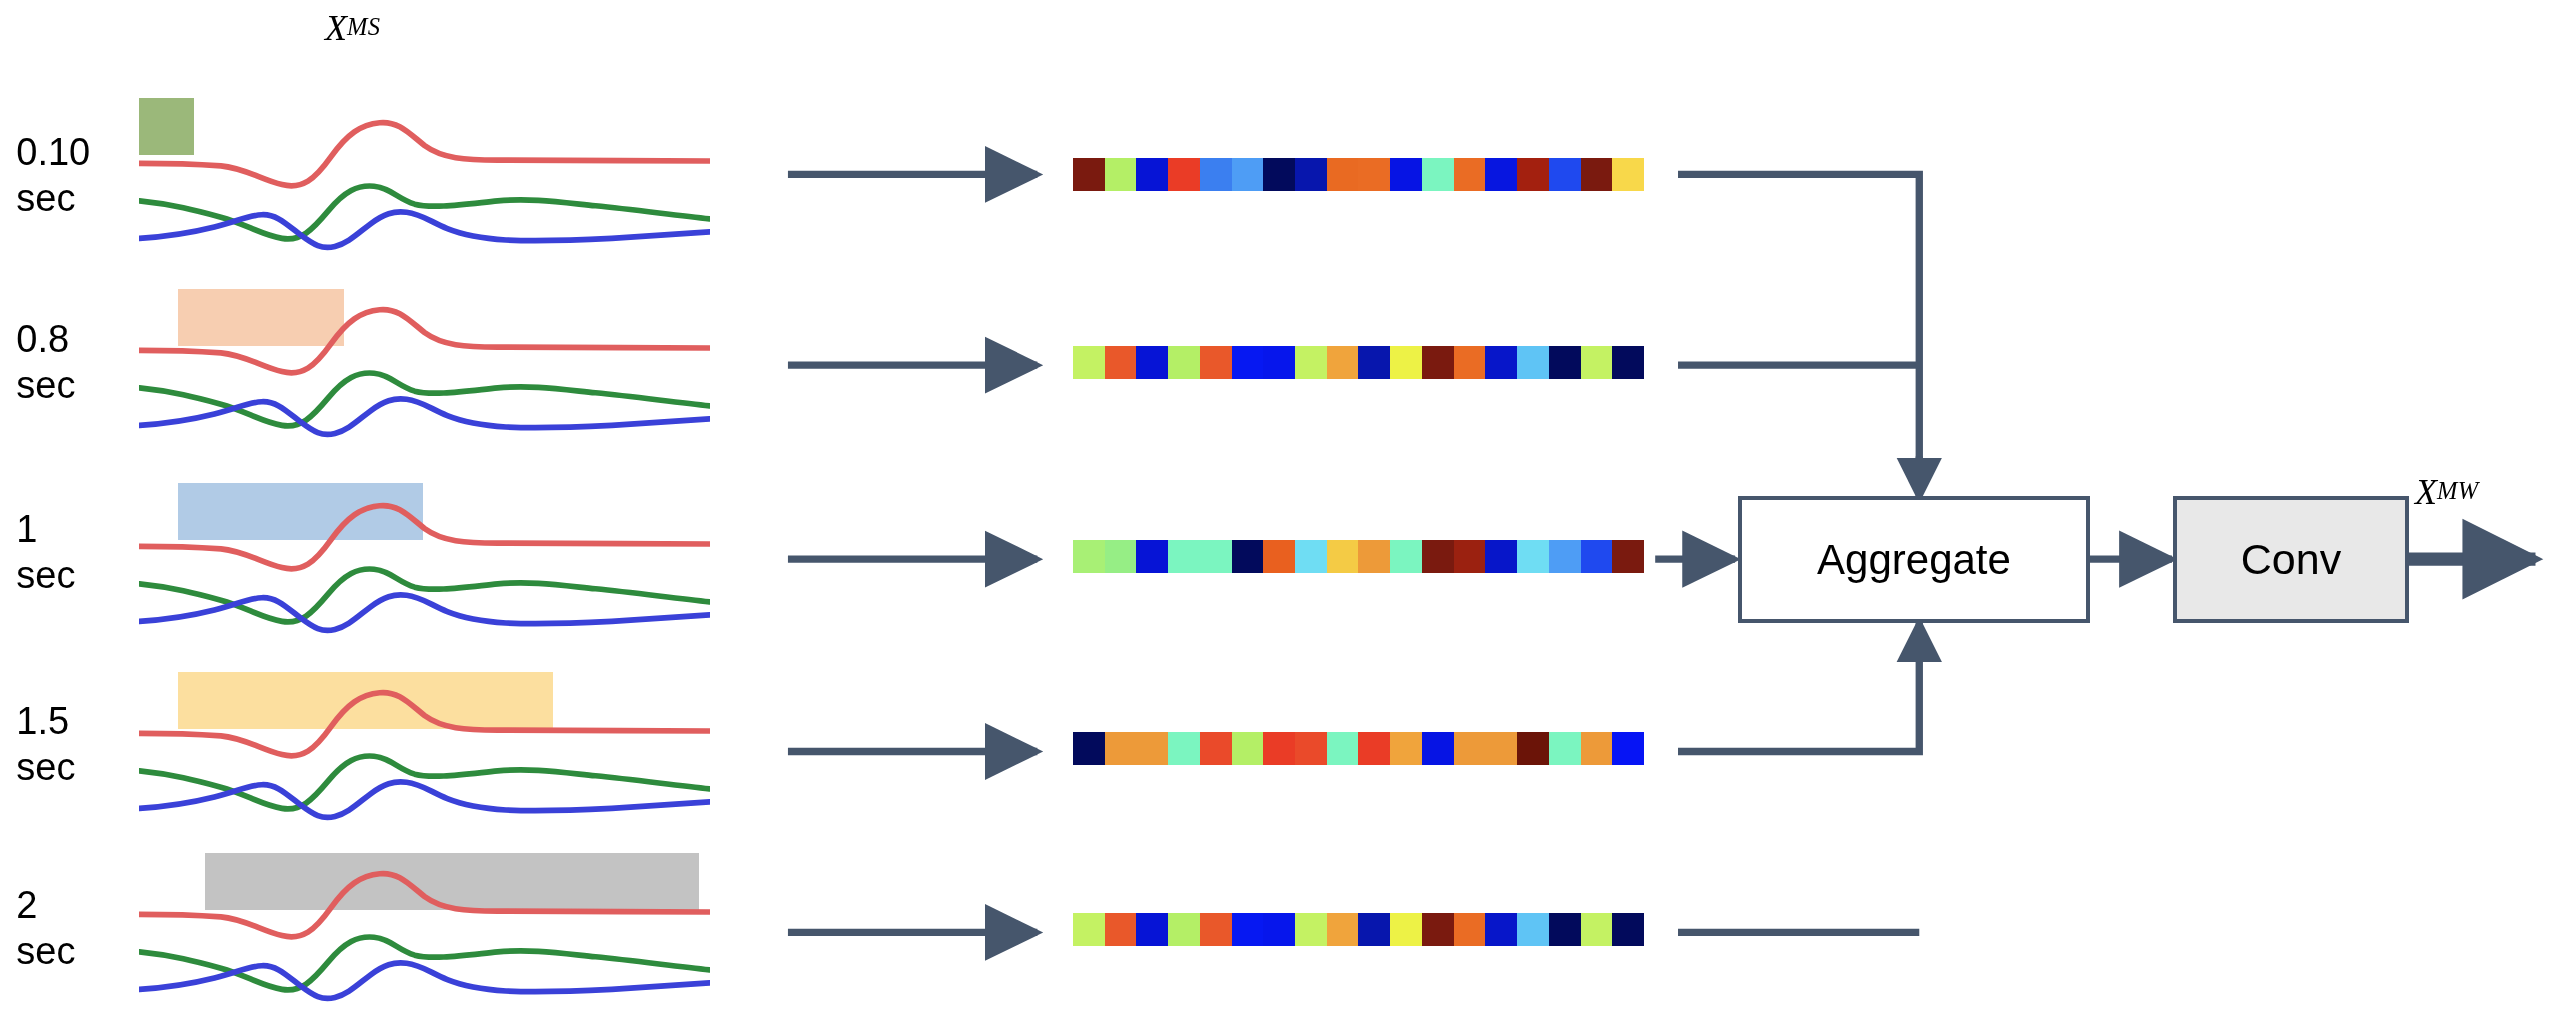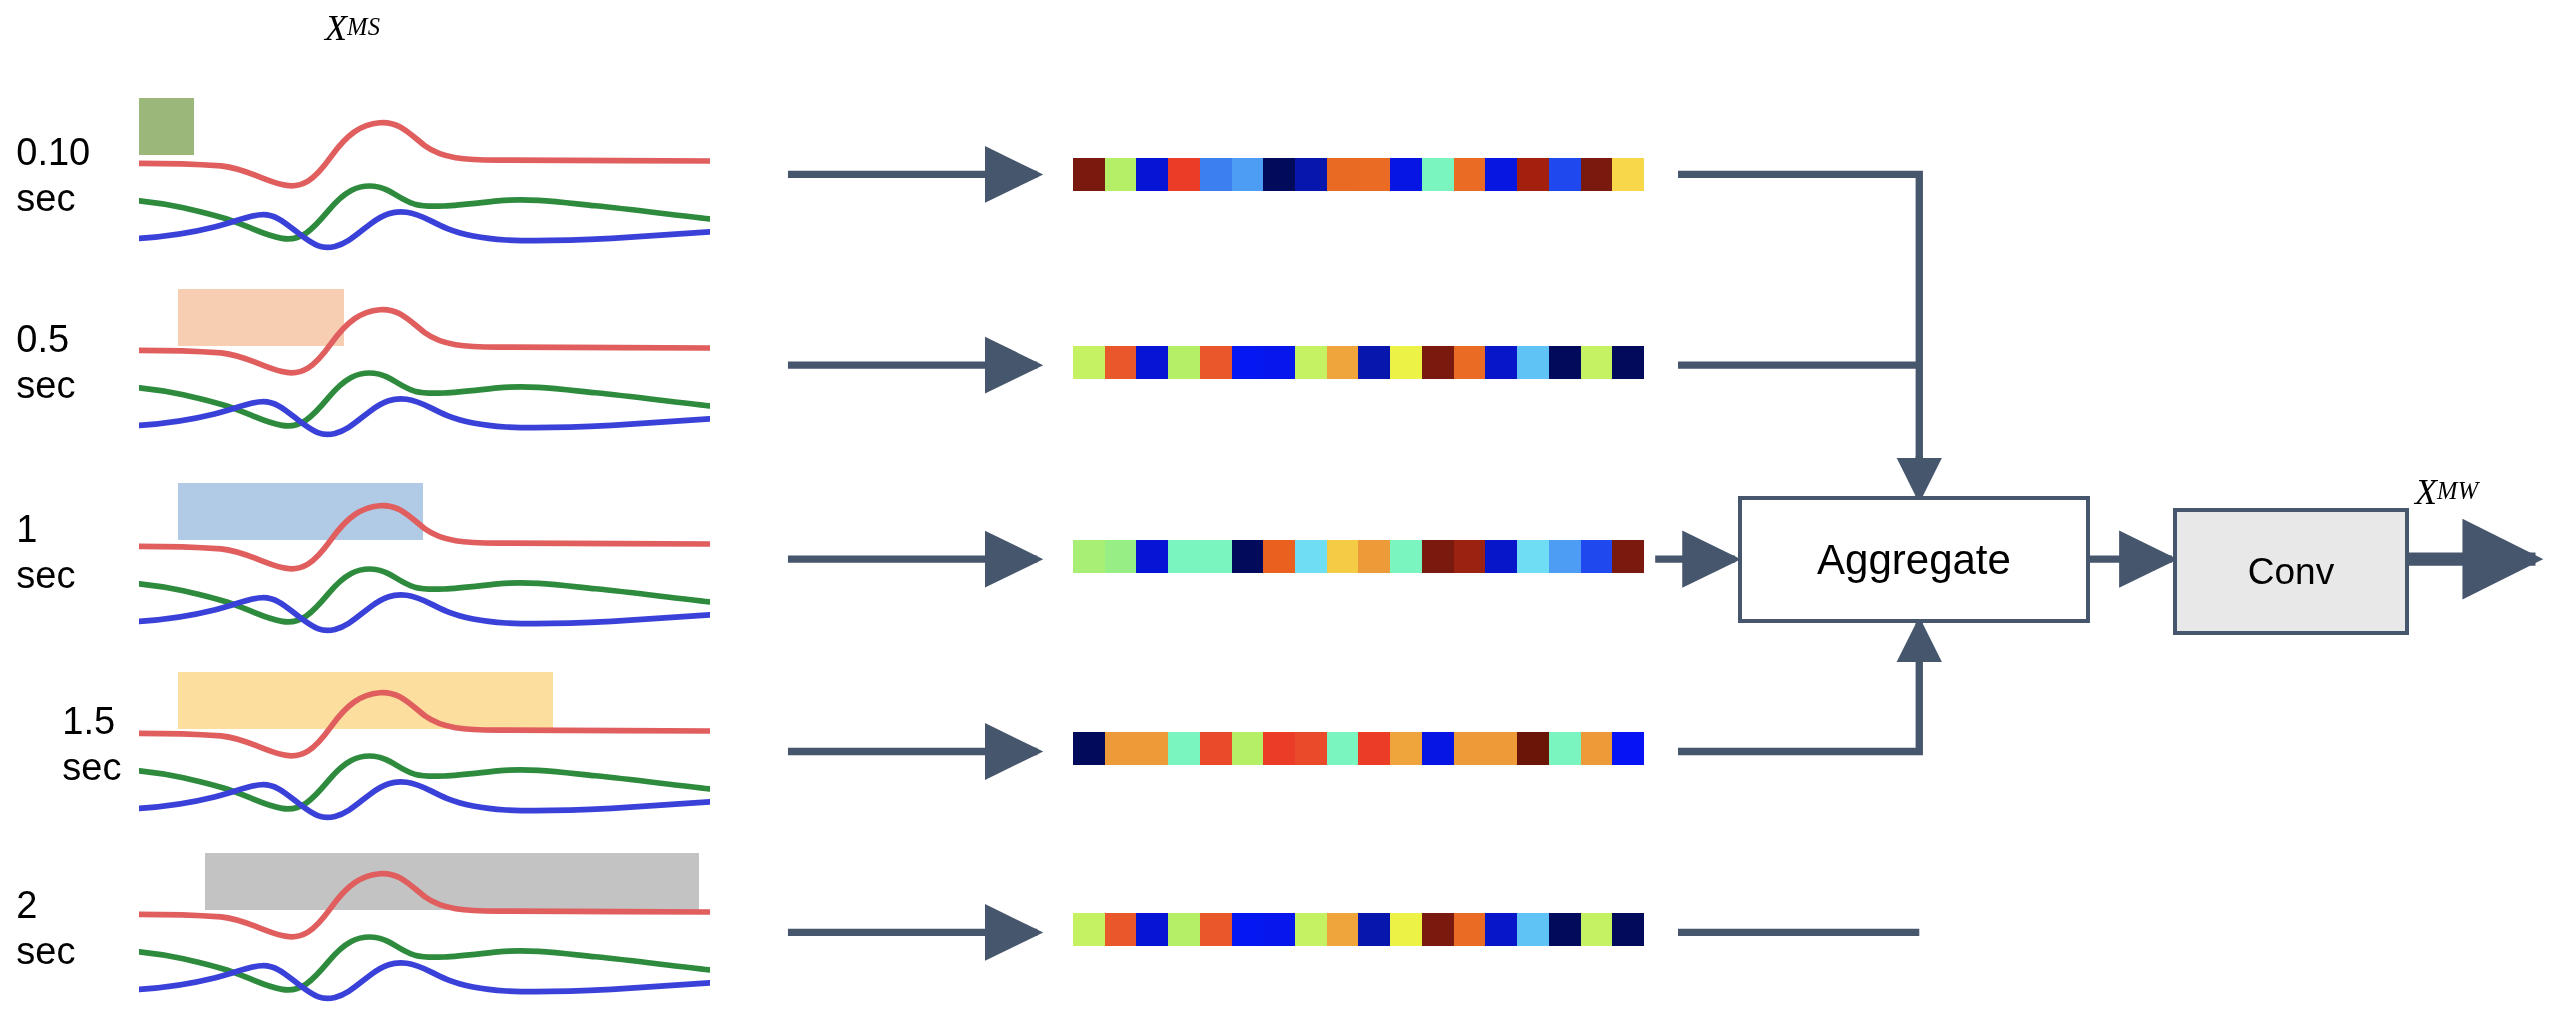--- a/index.html
+++ b/index.html
@@ -31,21 +31,21 @@
   .bar > i{display:block;height:100%;}
 
   
   .wires{position:absolute;left:0;top:0;width:2576px;height:1027px;
          pointer-events:none;}
 
   
   .nodebox{position:absolute;box-sizing:border-box;display:flex;
            align-items:center;justify-content:center;color:#000;}
   #aggregate-box{border:4.1px solid #46566c;background:#ffffff;font-size:42px;}
-  #conv-box{border:4.1px solid #46566c;background:#e8e8e8;font-size:37px;margin-top:12px;}
+  #conv-box{border:4.1px solid #46566c;background:#e8e8e8;font-size:43px;}
 </style>
 </head>
 <body>
 
 <div class="stage">
 
   <div class="mathlab" id="xms-label" style="left:325px;top:6.5px;">
     <span class="base">X</span><span class="sup">MS</span>
   </div>
 
@@ -76,21 +76,21 @@
       <i style="background: rgb(6, 20, 228); width: 5.55556%;"></i>
       <i style="background: rgb(123, 245, 192); width: 5.55556%;"></i>
       <i style="background: rgb(234, 108, 36); width: 5.55556%;"></i>
       <i style="background: rgb(7, 22, 224); width: 5.55556%;"></i>
       <i style="background: rgb(163, 32, 15); width: 5.55556%;"></i>
       <i style="background: rgb(31, 73, 239); width: 5.55556%;"></i>
       <i style="background: rgb(122, 26, 15); width: 5.55556%;"></i>
       <i style="background: rgb(248, 216, 74); width: 5.55556%;"></i>
     </div>
 
-  <div class="tlabel" style="left:16.3px;top:316px;width:122px;">0.5
+  <div class="tlabel" style="left:16.3px;top:316px;width:122px;">0.8
 sec</div>
 
   <div class="win" id="win1" style="top: 289px; height: 57px; left: 178px; width: 166px; background: rgb(246, 201, 168); opacity: 0.9;"></div>
 
   <div class="sigwrap" style="left:139px;top:269px;">
     <svg width="571" height="171" viewBox="0 0 700 210">
       <path d="M0,100 C40,100 70,101 100,103 C130,106 150,120 175,126 C200,132 215,120 235,92 C255,64 272,52 295,50 C318,48 330,62 350,78 C372,94 400,96 440,96 C500,96 620,97 700,97" fill="none" stroke="#e05e5e" stroke-width="7" stroke-linecap="round"></path>
       <path d="M0,146 C40,150 70,158 100,166 C130,174 150,188 175,192 C198,196 212,182 232,158 C252,134 268,126 288,128 C308,130 318,144 338,150 C360,156 400,150 440,146 C480,142 520,148 560,152 C610,157 660,164 700,168" fill="none" stroke="#2e8b3d" stroke-width="7" stroke-linecap="round"></path>
       <path d="M0,192 C30,190 60,186 92,178 C118,172 132,164 150,163 C168,162 180,174 198,188 C214,200 224,206 240,202 C256,198 268,186 284,174 C300,162 312,158 328,160 C346,162 358,172 378,180 C398,188 420,192 450,194 C490,196 540,194 580,192 C630,189 670,186 700,184" fill="none" stroke="#3a41d8" stroke-width="7" stroke-linecap="round"></path>
     </svg>
@@ -144,21 +144,21 @@
       <i style="background: rgb(123, 245, 192); width: 5.55556%;"></i>
       <i style="background: rgb(122, 26, 15); width: 5.55556%;"></i>
       <i style="background: rgb(155, 33, 16); width: 5.55556%;"></i>
       <i style="background: rgb(7, 22, 201); width: 5.55556%;"></i>
       <i style="background: rgb(111, 221, 243); width: 5.55556%;"></i>
       <i style="background: rgb(78, 157, 245); width: 5.55556%;"></i>
       <i style="background: rgb(31, 73, 239); width: 5.55556%;"></i>
       <i style="background: rgb(122, 26, 15); width: 5.55556%;"></i>
     </div>
 
-  <div class="tlabel" style="left:16.3px;top:698px;width:122px;margin-left:46px;">1.5
+  <div class="tlabel" style="left:16.3px;top:698px;width:122px;">1.5
 sec</div>
 
   <div class="win" id="win3" style="top: 672px; height: 57px; left: 178px; width: 375px; background: rgb(252, 221, 154); opacity: 0.95;"></div>
 
   <div class="sigwrap" style="left:139px;top:652px;">
     <svg width="571" height="171" viewBox="0 0 700 210">
       <path d="M0,100 C40,100 70,101 100,103 C130,106 150,120 175,126 C200,132 215,120 235,92 C255,64 272,52 295,50 C318,48 330,62 350,78 C372,94 400,96 440,96 C500,96 620,97 700,97" fill="none" stroke="#e05e5e" stroke-width="7" stroke-linecap="round"></path>
       <path d="M0,146 C40,150 70,158 100,166 C130,174 150,188 175,192 C198,196 212,182 232,158 C252,134 268,126 288,128 C308,130 318,144 338,150 C360,156 400,150 440,146 C480,142 520,148 560,152 C610,157 660,164 700,168" fill="none" stroke="#2e8b3d" stroke-width="7" stroke-linecap="round"></path>
       <path d="M0,192 C30,190 60,186 92,178 C118,172 132,164 150,163 C168,162 180,174 198,188 C214,200 224,206 240,202 C256,198 268,186 284,174 C300,162 312,158 328,160 C346,162 358,172 378,180 C398,188 420,192 450,194 C490,196 540,194 580,192 C630,189 670,186 700,184" fill="none" stroke="#3a41d8" stroke-width="7" stroke-linecap="round"></path>
     </svg>

